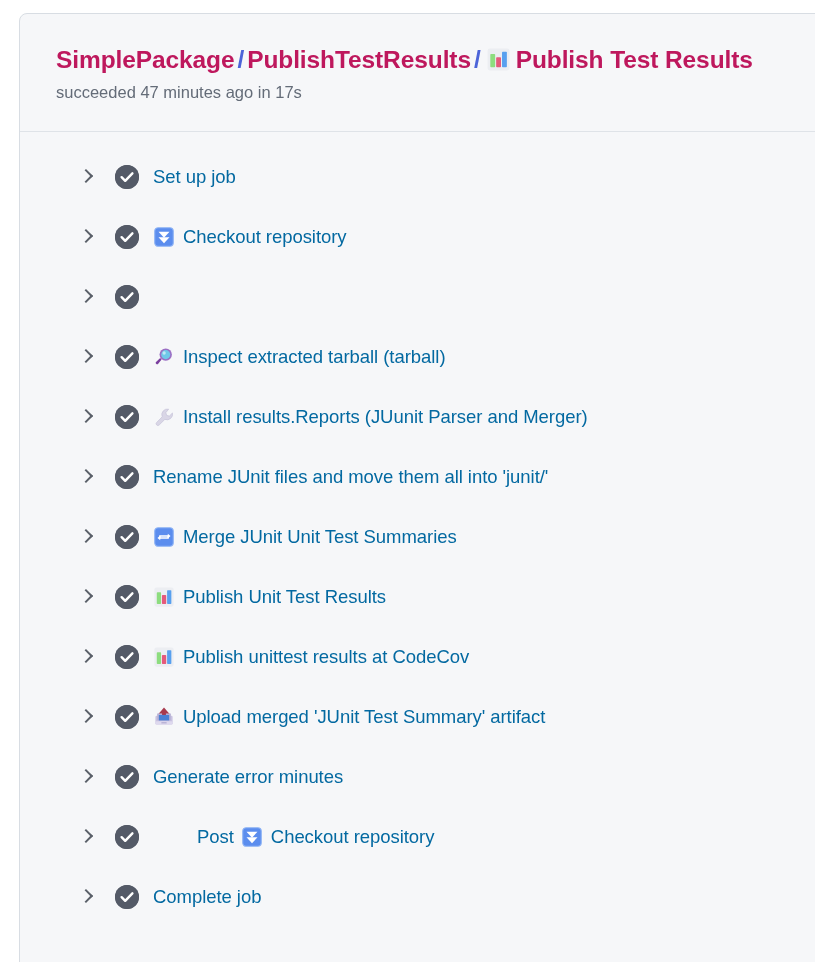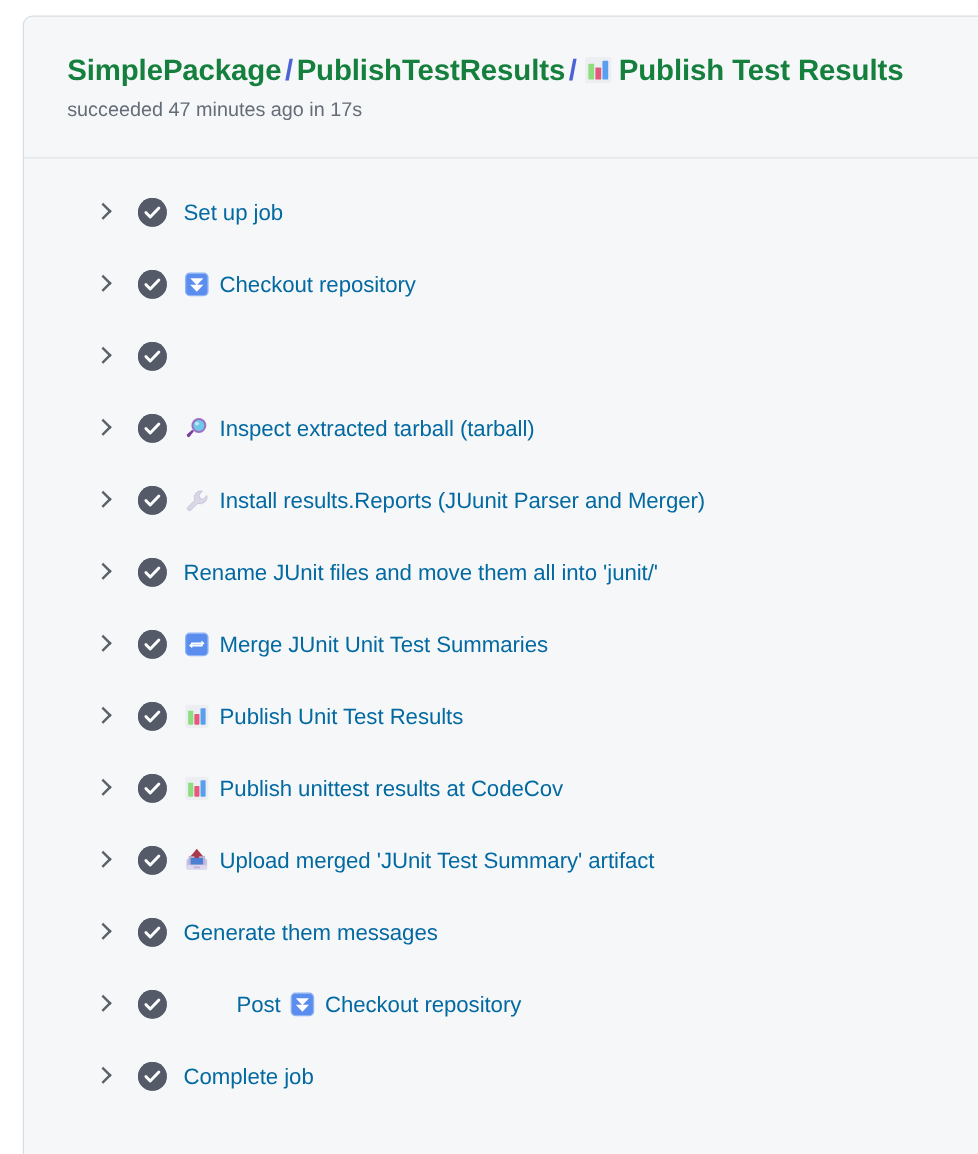--- a/index.html
+++ b/index.html
@@ -46,21 +46,21 @@
   }
 
   .breadcrumb {
     font-size: 24.5px;
     line-height: 32px;
     font-weight: bold;
     color: #3f5ce0;
     white-space: nowrap;
     letter-spacing: -0.1px;
   }
-  .breadcrumb .crumb { color: #15803d; }
+  .breadcrumb .crumb { color: #be185d; }
   .breadcrumb .sep {
     color: #4c64d8;
     font-weight: bold;
     padding: 0 3px;
   }
   .breadcrumb .title-icon {
     display: inline-block;
     vertical-align: -4px;
     margin: 0 5px 0 2px;
   }
@@ -307,21 +307,21 @@
           </span>
         </div>
         <div class="step-row">
           <span class="chevron"></span>
           <span class="check-badge">
             <svg width="24" height="24">
               <use href="#sym-check-circle-icon"></use>
             </svg>
           </span>
           <span class="step-label">
-            <span class="txt">Generate them messages</span>
+            <span class="txt">Generate error minutes</span>
           </span>
         </div>
         <div class="step-row">
           <span class="chevron"></span>
           <span class="check-badge">
             <svg width="24" height="24">
               <use href="#sym-check-circle-icon"></use>
             </svg>
           </span>
           <span class="step-label">

